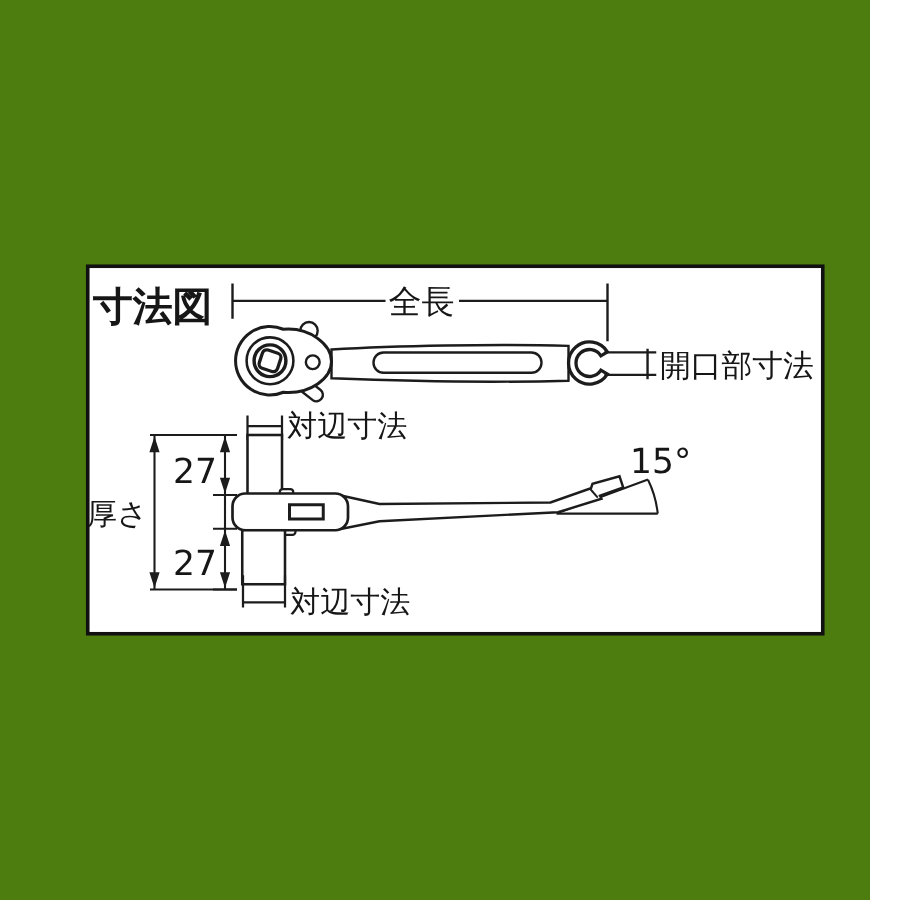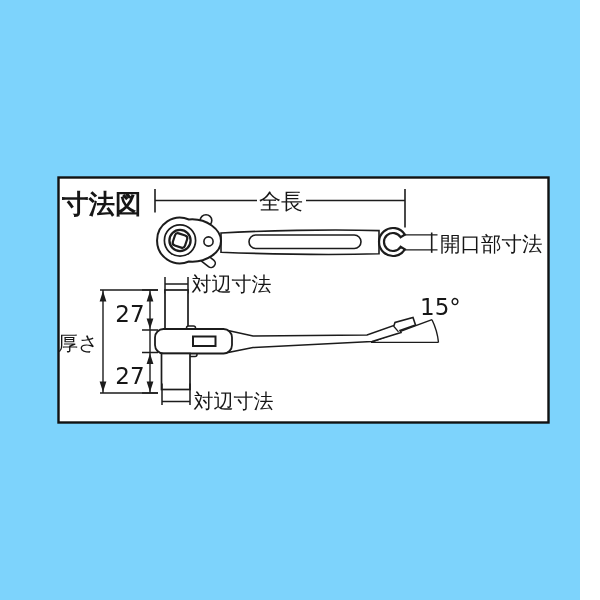--- a/index.html
+++ b/index.html
@@ -1,16 +1,16 @@
 <!DOCTYPE html>
 <html><head>
 <meta charset="utf-8">
 <style>
   html,body{margin:0;padding:0;background:#ffffff;}
-  .stage{position:relative;width:580px;height:600px;background:#7dd3fc;overflow:hidden;
+  .stage{position:relative;width:580px;height:600px;background:#4d7c0f;overflow:hidden;
          font-family:"DejaVu Sans","Liberation Sans",sans-serif;}
   .stage svg{position:absolute;left:0;top:0;display:block;}
   .lbl{font-family:"DejaVu Sans","Liberation Sans",sans-serif;fill:#161616;}
   .lbl-bold{font-weight:bold;}
   .ink{stroke:#1c1c1c;fill:none;}
   .part{stroke:#1c1c1c;fill:#ffffff;}
   .solid{fill:#1c1c1c;stroke:none;}
 </style>
 </head>
 <body>

